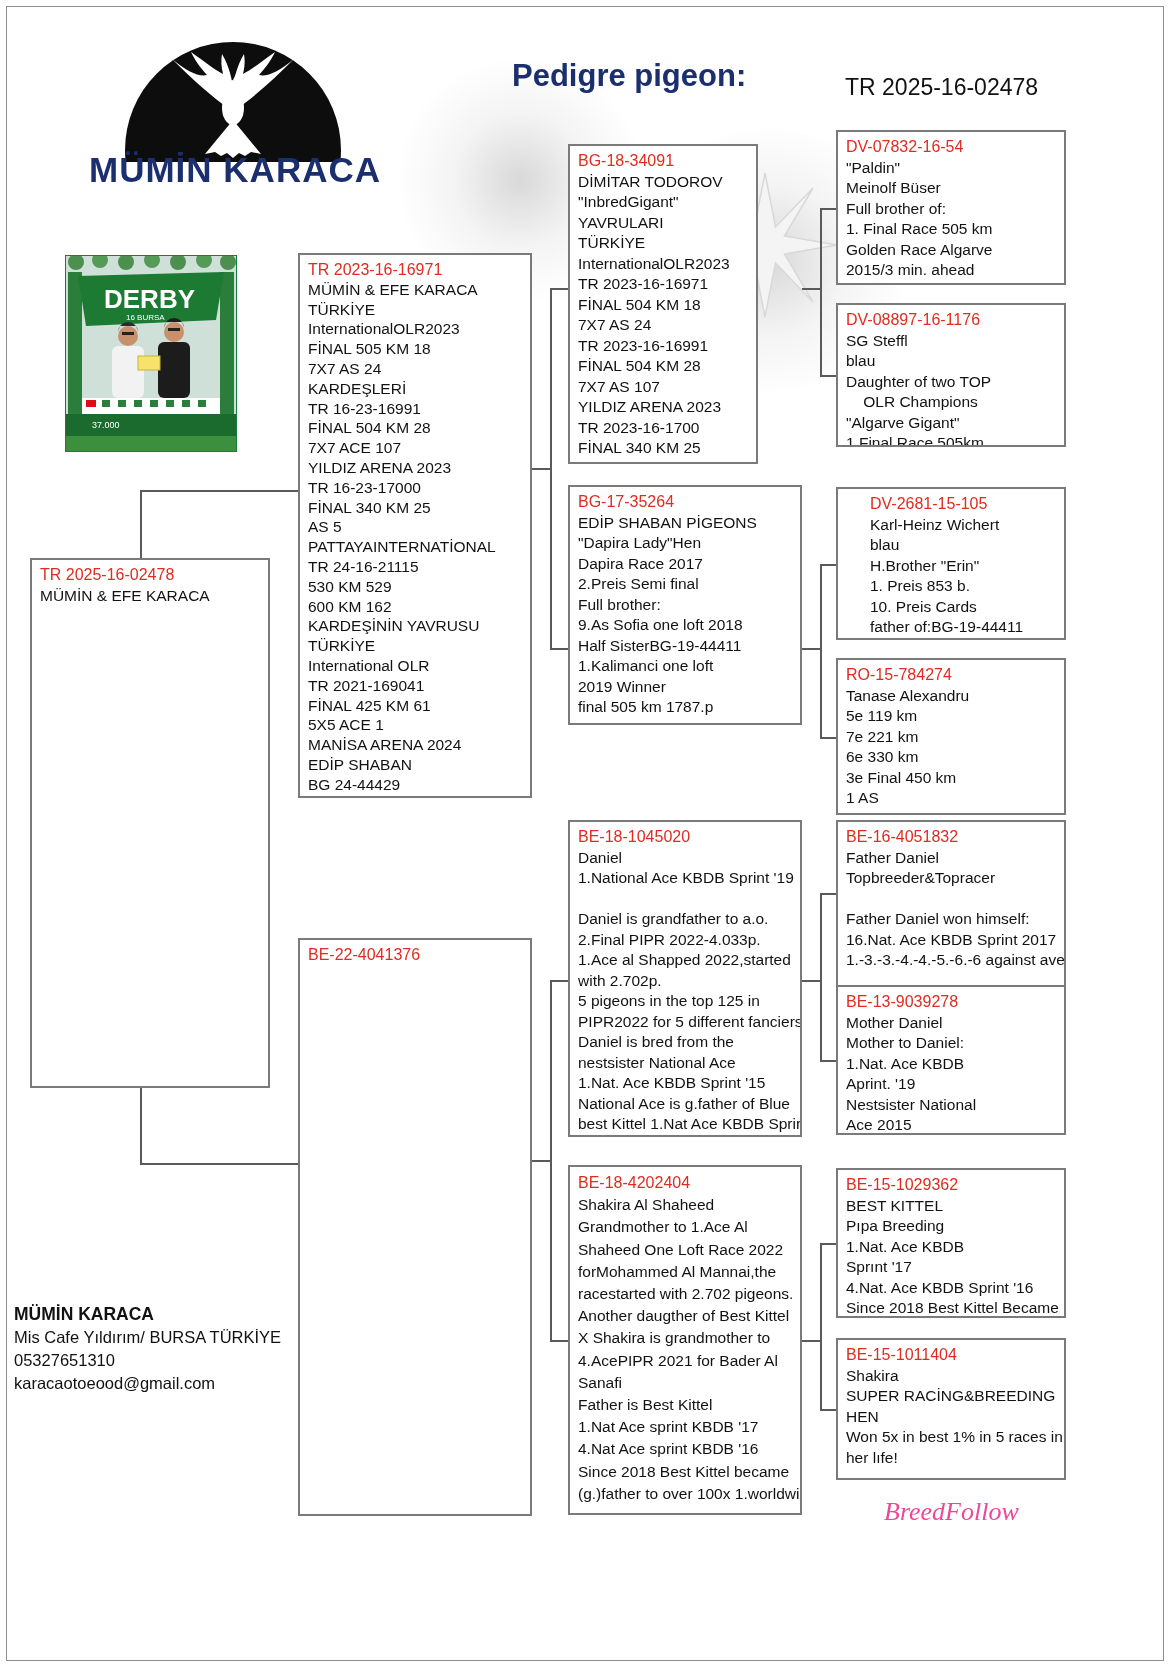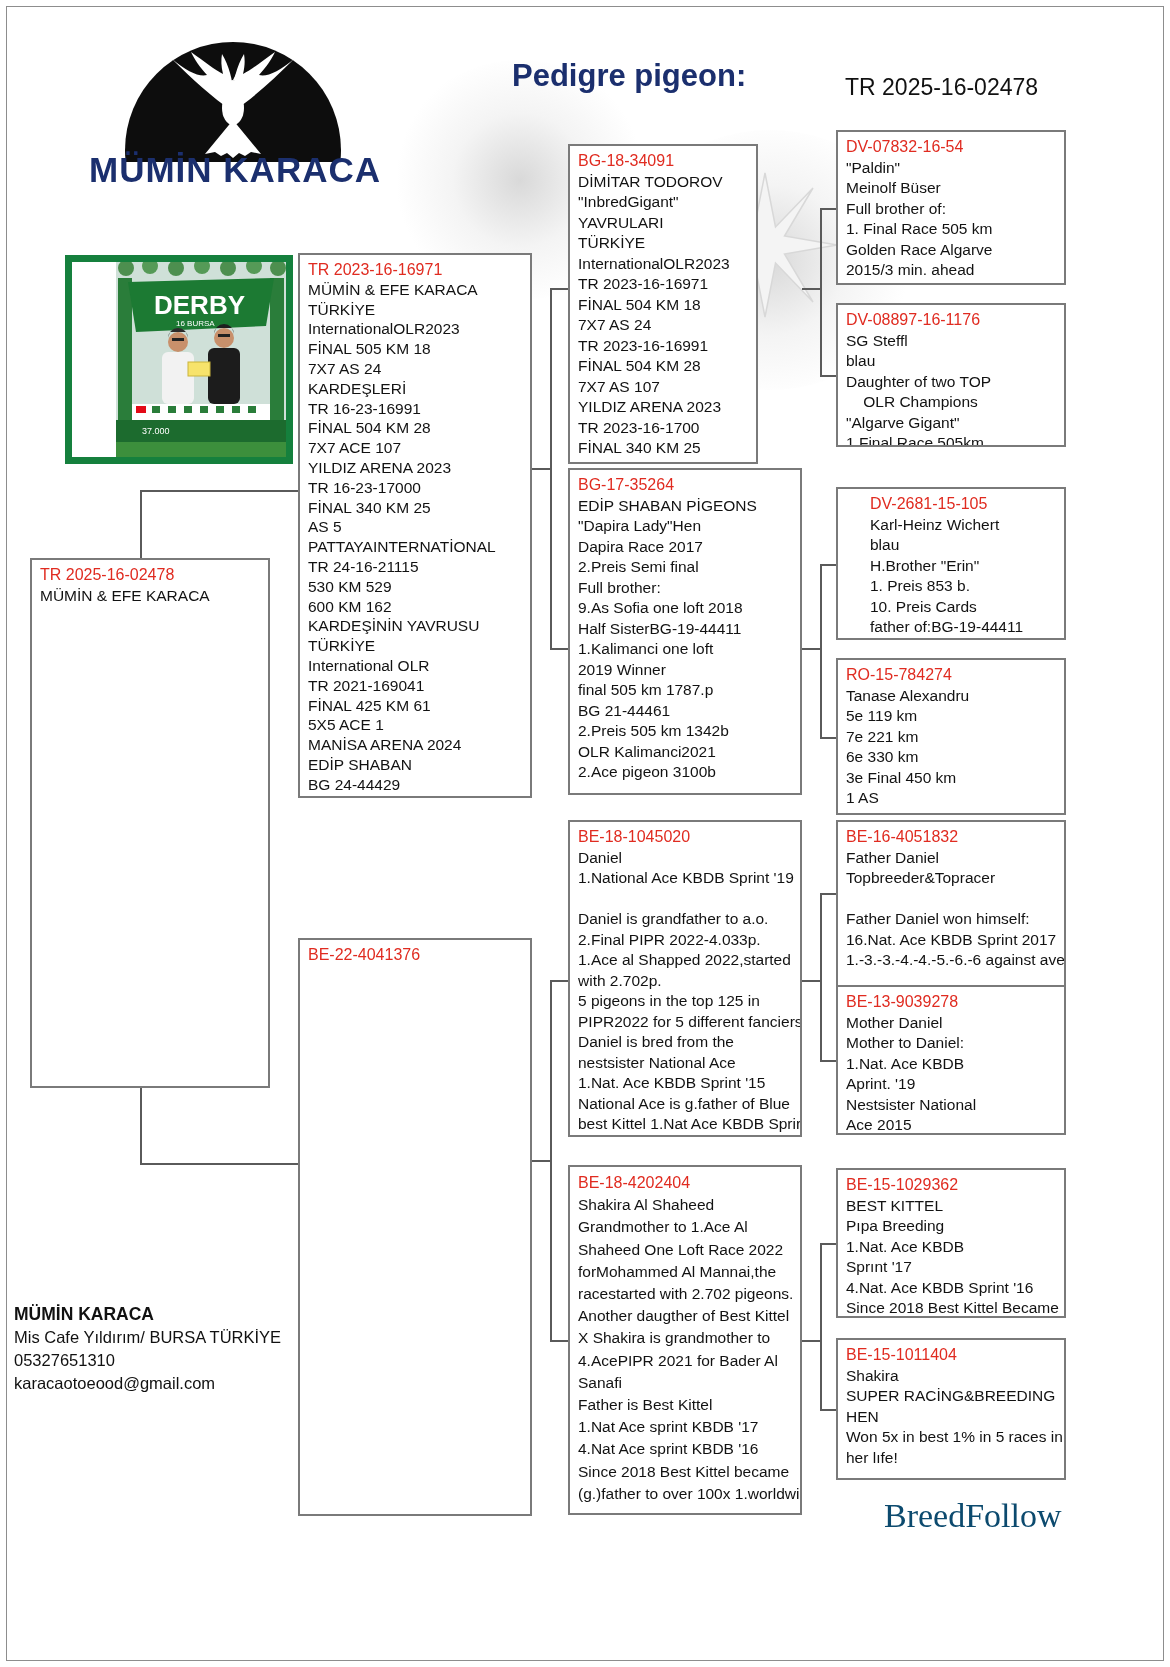--- a/index.html
+++ b/index.html
@@ -24,38 +24,38 @@
   .logo-text{position:absolute;left:60px;top:150px;width:350px;text-align:center;
              color:var(--brand-navy);font-weight:bold;font-size:35px;letter-spacing:1px;}
 
   
   .title{position:absolute;left:512px;top:58px;color:var(--brand-navy);
          font-weight:bold;font-size:31px;}
   .ring-top{position:absolute;left:845px;top:74px;color:#111;font-size:23px;}
 
   
   .photo{position:absolute;left:65px;top:255px;width:170px;height:195px;
-         border:7px solid #15803d;overflow:hidden;padding-left:44px;}
+         border:1px solid #15803d;overflow:hidden;}
 
   
   .pbox{position:absolute;background:#fff;border:2px solid var(--box-border);
         padding:5px 8px;box-sizing:border-box;overflow:hidden;}
   .code{color:var(--accent-red);font-size:16px;line-height:20.5px;min-height:20.5px;white-space:pre;}
   .tline{color:#121212;font-size:15.5px;line-height:20.5px;min-height:20.5px;white-space:pre;}
   .g2a .code,.g2a .tline{line-height:19.8px;min-height:19.8px;}
   .g3d .code,.g3d .tline{line-height:22.2px;min-height:22.2px;}
 
   
   .conn{position:absolute;background:var(--line-gray);}
 
   
   .contact{position:absolute;left:14px;top:1303px;color:#111;font-size:16.5px;line-height:23px;}
   .contact .cname{font-weight:bold;font-size:17.5px;}
-  .brand-footer{position:absolute;left:884px;top:1497px;color:#0c4a6e;
-                font-family:"Liberation Serif",serif;font-size:34px;}
+  .brand-footer{position:absolute;left:884px;top:1497px;color:#ec4899;
+                font-family:"Liberation Serif",serif;font-size:26px;font-style:italic;}
 </style>
 </head>
 <body>
 
 <div class="page">
   <div class="page-frame"></div>
 
   <div class="flare" style="left:390px;top:60px;width:260px;height:240px;"></div>
   <div class="flare" style="left:620px;top:130px;width:300px;height:260px;"></div>
   <svg style="position:absolute;left:690px;top:170px;width:150px;height:150px;" viewBox="0 0 100 100">
@@ -209,21 +209,21 @@
         <div class="tline">FİNAL 504 KM 18</div>
         <div class="tline">7X7 AS 24</div>
         <div class="tline">TR 2023-16-16991</div>
         <div class="tline">FİNAL 504 KM 28</div>
         <div class="tline">7X7 AS 107</div>
         <div class="tline">YILDIZ ARENA 2023</div>
         <div class="tline">TR 2023-16-1700</div>
         <div class="tline">FİNAL 340 KM 25</div>
       </div>
   </div>
-  <div class="pbox" style="left:568px;top:468px;width:234px;height:327px;">
+  <div class="pbox" style="left:568px;top:485px;width:234px;height:240px;">
     <div class="code">BG-17-35264</div>
     <div>
         <div class="tline">EDİP SHABAN PİGEONS</div>
         <div class="tline">"Dapira Lady"Hen</div>
         <div class="tline">Dapira Race 2017</div>
         <div class="tline">2.Preis Semi final</div>
         <div class="tline">Full brother:</div>
         <div class="tline">9.As Sofia one loft 2018</div>
         <div class="tline">Half SisterBG-19-44411</div>
         <div class="tline">1.Kalimanci one loft</div>

